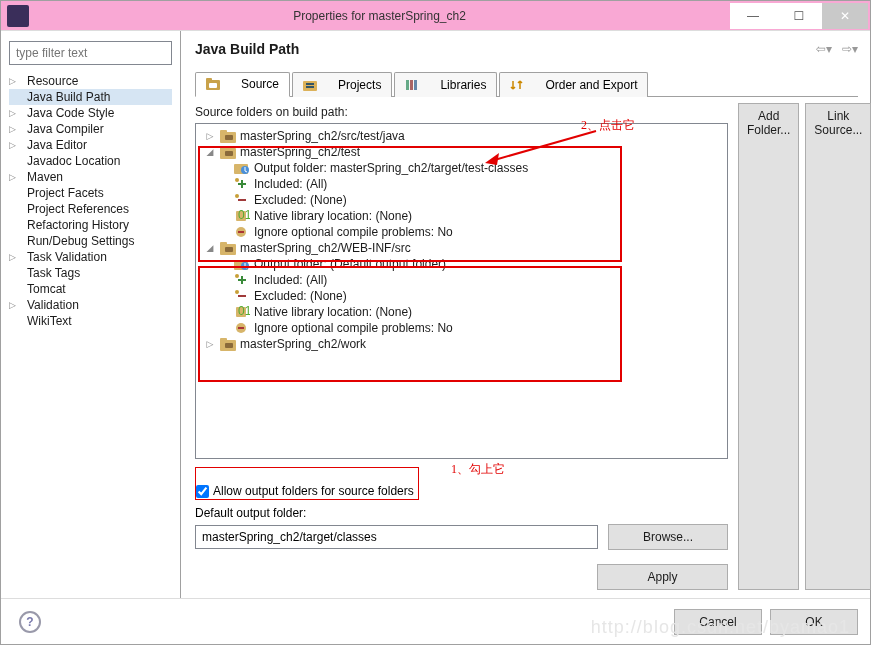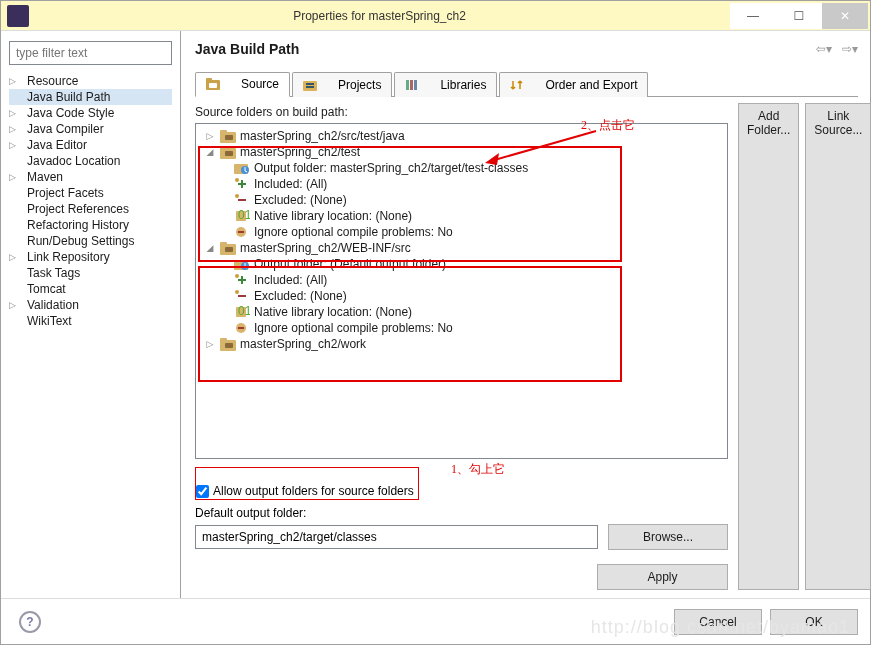--- a/index.html
+++ b/index.html
@@ -1,18 +1,18 @@
 <!DOCTYPE html>
 <html><head>
 <meta charset="utf-8">
 <style>
 * { box-sizing: border-box; font-family: "Segoe UI", Tahoma, sans-serif; font-size: 12px; }
 body { margin: 0; background: #fff; }
 .window { width: 871px; height: 645px; border: 1px solid #a0a0a0; display: flex; flex-direction: column; background: #fff; position: relative; }
-.titlebar { height: 30px; background: #fef9c3; display: flex; align-items: center; padding: 0 2px; border-bottom: 1px solid #ddd; }
+.titlebar { height: 30px; background: #f9a8d4; display: flex; align-items: center; padding: 0 2px; border-bottom: 1px solid #ddd; }
 .titlebar-icon { width: 22px; height: 22px; background: #3a2e5a; margin-left: 4px; border-radius: 2px; }
 .titlebar-title { flex: 1; text-align: center; color: #333; }
 .titlebar-controls { display: flex; }
 .titlebar-btn { width: 46px; height: 26px; display: flex; align-items: center; justify-content: center; color: #555; background: #fff; }
 .titlebar-btn.close { background: #c9c9c9; color: #fff; }
 .body { flex: 1; display: flex; }
 .sidebar { width: 180px; border-right: 1px solid #a0a0a0; padding: 10px 8px; display: flex; flex-direction: column; background: #fff; }
 .filter-input { width: 100%; border: 1px solid #828790; padding: 4px 6px; color: #888; margin-bottom: 8px; }
 .tree { flex: 1; overflow: auto; }
 .tree-row { display: flex; align-items: center; gap: 4px; padding: 1px 0; color: #1b1b1b; cursor: default; white-space: nowrap; }
@@ -109,21 +109,21 @@
           <div class="tree-row">
             <span class="caret empty">▷</span>
             <span class="lbl">Refactoring History</span>
           </div>
           <div class="tree-row">
             <span class="caret empty">▷</span>
             <span class="lbl">Run/Debug Settings</span>
           </div>
           <div class="tree-row">
             <span class="caret">▷</span>
-            <span class="lbl">Link Repository</span>
+            <span class="lbl">Task Validation</span>
           </div>
           <div class="tree-row">
             <span class="caret empty">▷</span>
             <span class="lbl">Task Tags</span>
           </div>
           <div class="tree-row">
             <span class="caret empty">▷</span>
             <span class="lbl">Tomcat</span>
           </div>
           <div class="tree-row">

